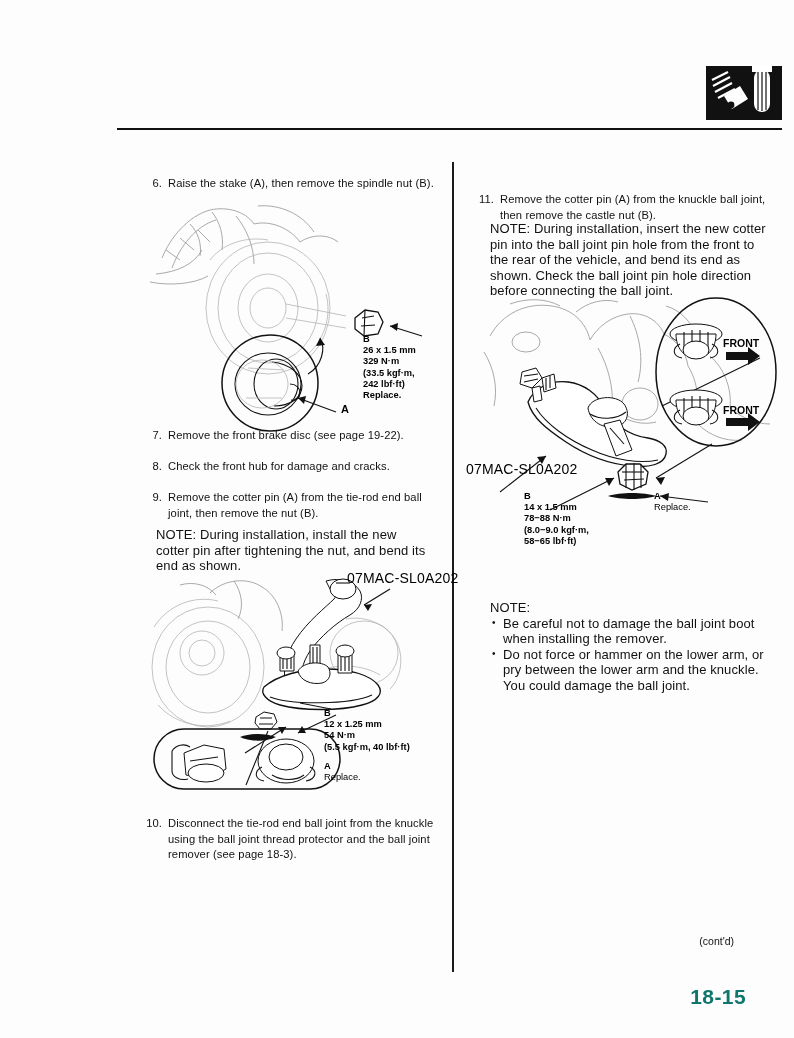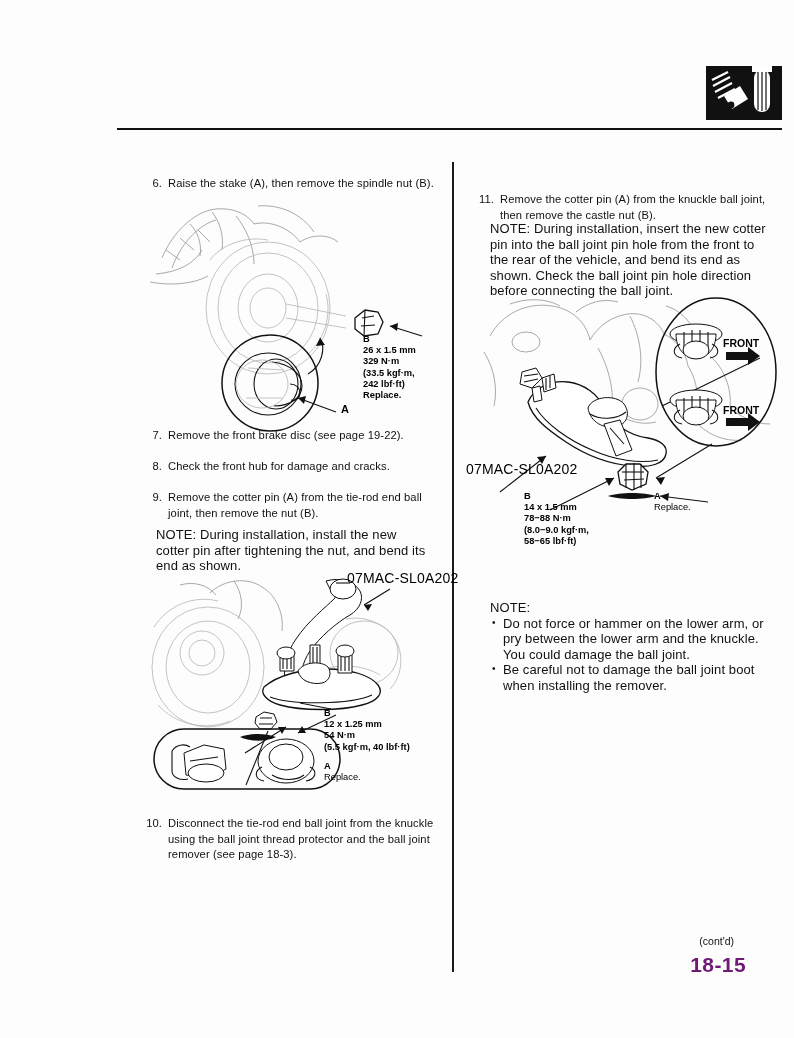--- a/index.html
+++ b/index.html
@@ -130,25 +130,25 @@
   .contd {
     position: absolute;
     right: 60px;
     top: 935px;
     font-size: 10.5px;
     color: #111111;
   }
   .page-number {
     position: absolute;
     right: 48px;
-    top: 953px;
+    top: 985px;
     font-size: 21px;
     font-weight: bold;
     letter-spacing: 0.4px;
-    color: #701a75;
+    color: #0f766e;
   }
 
   
   .figure {
     position: absolute;
   }
   .figure svg { display: block; overflow: visible; }
   .ln  { fill: none; stroke: #111111; stroke-width: 1.5; }
   .lnm { fill: none; stroke: #111111; stroke-width: 1.1; }
   .faint { fill: none; stroke: #9a9a9a; stroke-width: 0.85; }
@@ -498,21 +498,21 @@
 
   <div class="callout" style="left:654px; top:491px;">
     <div>A</div>
     <div class="reg">Replace.</div>
   </div>
 
 
   <div class="note" style="left:490px; top:600px; width:288px;">
     <div>NOTE:</div>
     <ul class="bullets">
+      <li>Be careful not to damage the ball joint boot when installing the remover.</li>
       <li>Do not force or hammer on the lower arm, or pry between the lower arm and the knuckle. You could damage the ball joint.</li>
-      <li>Be careful not to damage the ball joint boot when installing the remover.</li>
     </ul>
   </div>
 
   <div class="contd">(cont'd)</div>
   <div class="page-number">18-15</div>
 
 </div>
 
 </body></html>

